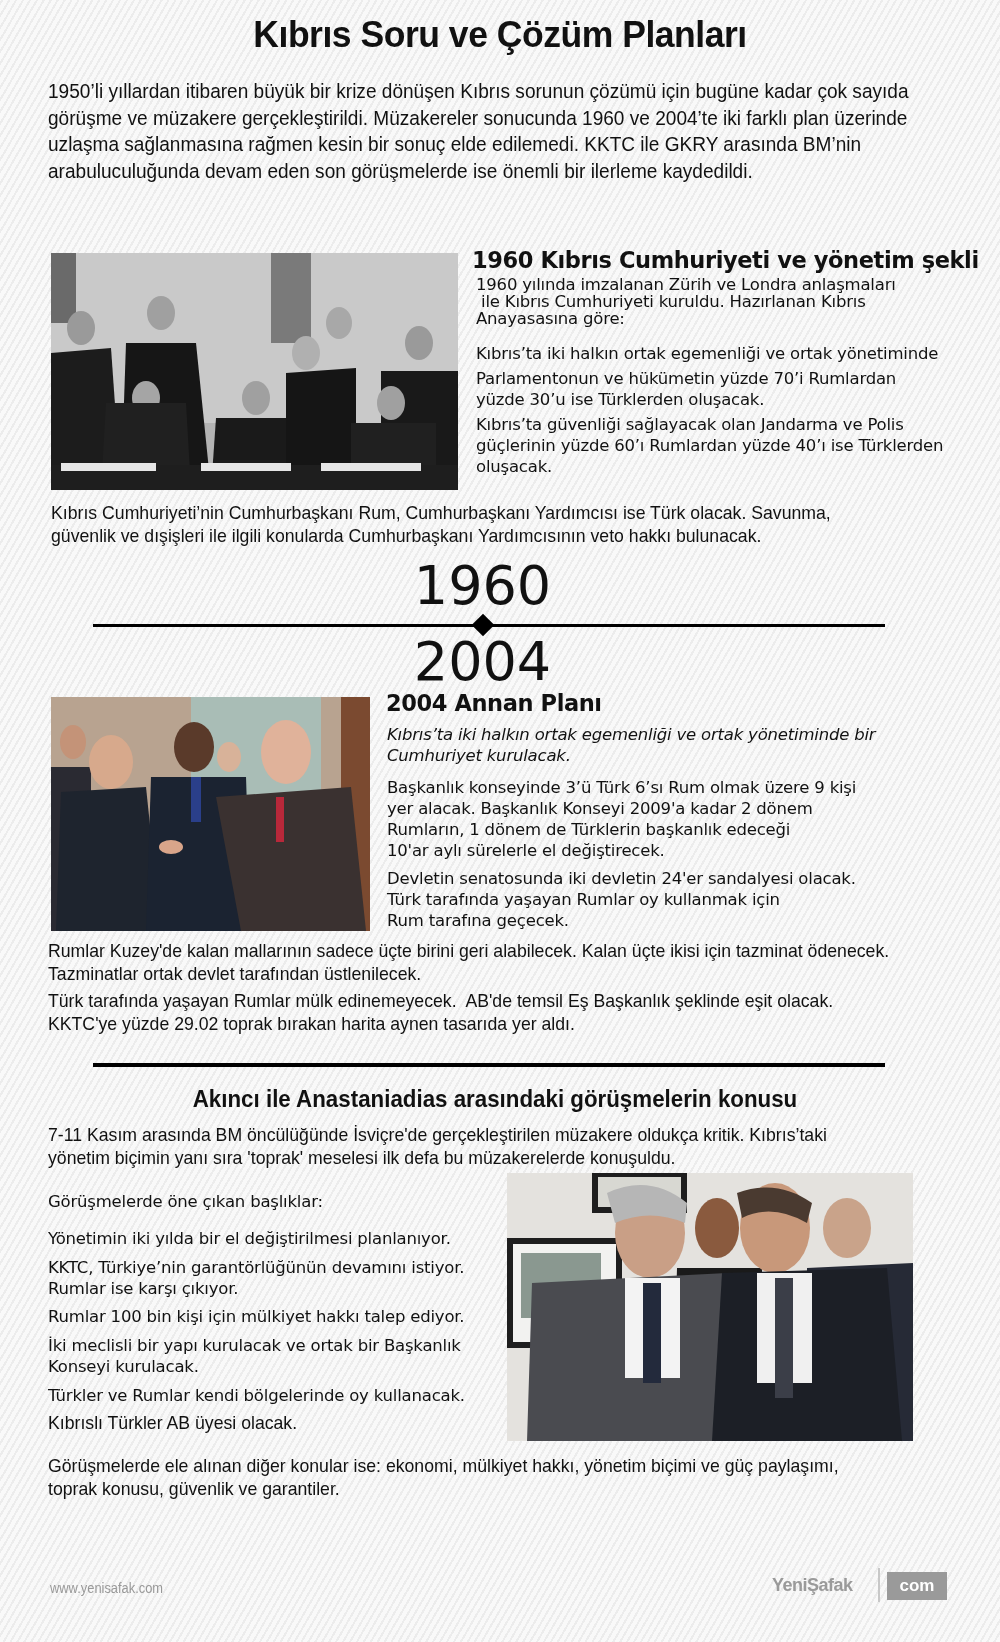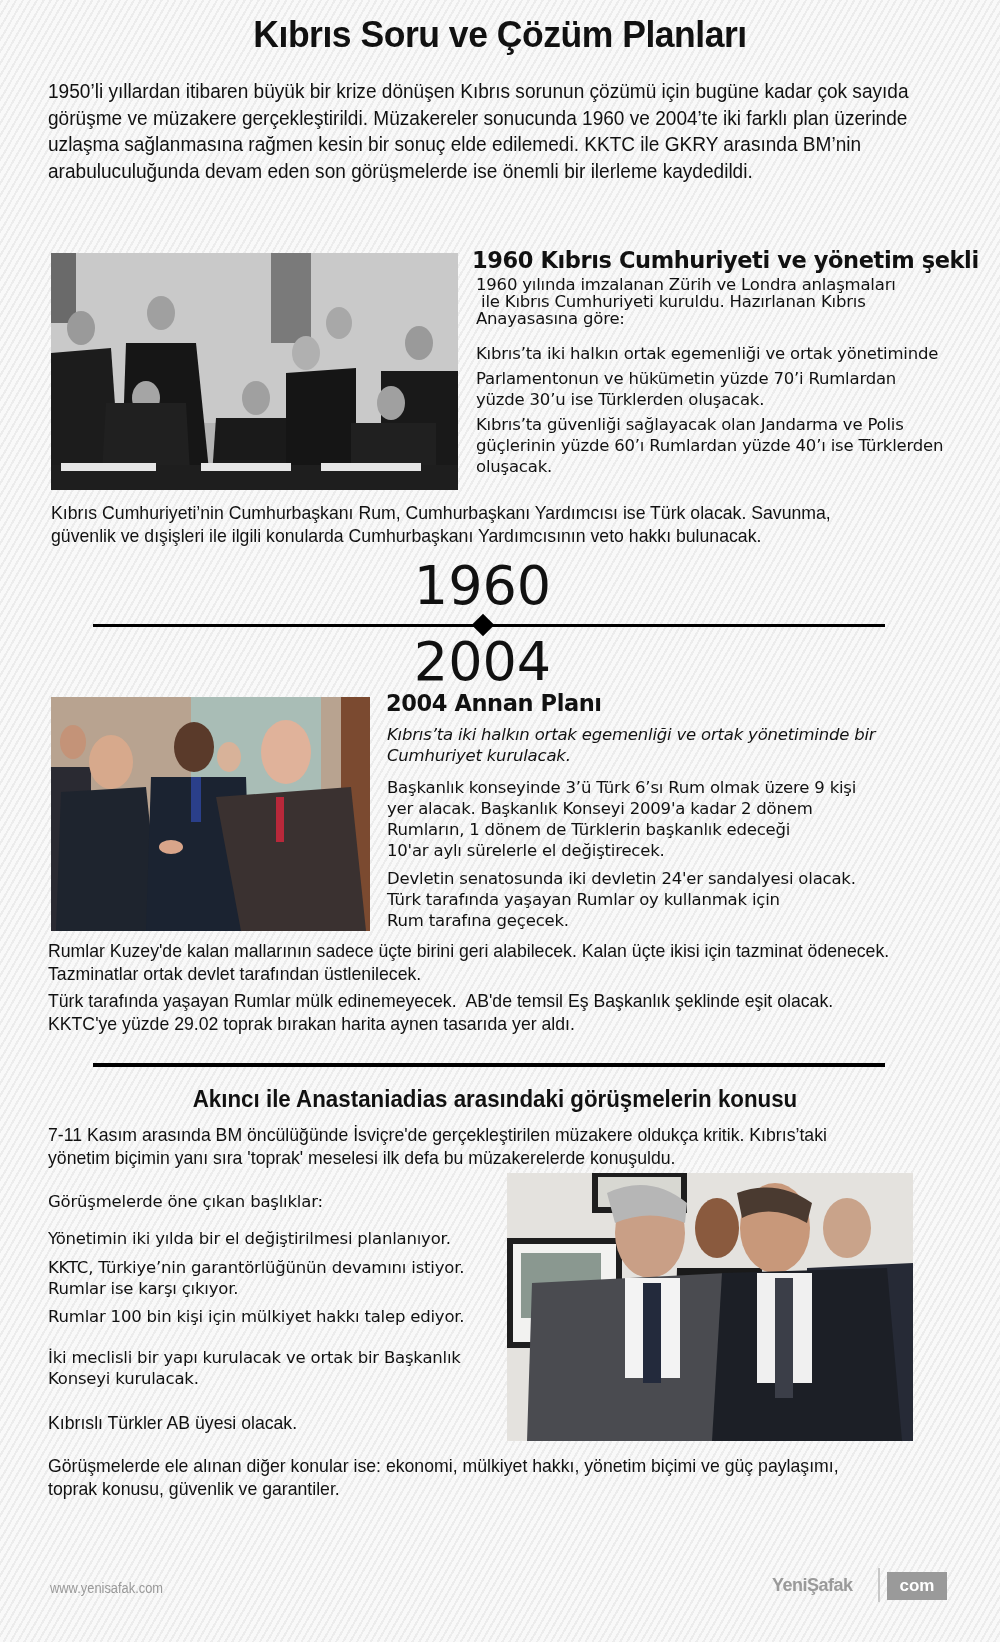--- a/index.html
+++ b/index.html
@@ -175,26 +175,29 @@
 
 <div class="abs body-dv" style="left:48px; top:1191px;">Görüşmelerde öne çıkan başlıklar:</div>
 <div class="abs body-dv" style="left:48px; top:1228px;">
   <div class="para" style="margin-bottom:8px;">
     <div>Yönetimin iki yılda bir el değiştirilmesi planlanıyor.</div>
   </div>
   <div class="para" style="margin-bottom:7px;">
     <div>KKTC, Türkiye’nin garantörlüğünün devamını istiyor.</div>
     <div>Rumlar ise karşı çıkıyor.</div>
   </div>
-  <div class="para" style="margin-bottom:20px;">
+  <div class="para" style="margin-bottom:8px;">
     <div>Rumlar 100 bin kişi için mülkiyet hakkı talep ediyor.</div>
   </div>
   <div class="para" style="margin-bottom:8px;">
     <div>İki meclisli bir yapı kurulacak ve ortak bir Başkanlık</div>
     <div>Konseyi kurulacak.</div>
+  </div>
+  <div class="para" style="margin-bottom:8px;">
+    <div>Türkler ve Rumlar kendi bölgelerinde oy kullanacak.</div>
   </div>
 </div>
 <div class="abs body-lib" style="left:48px; top:1412px;">Kıbrıslı Türkler AB üyesi olacak.</div>
 
 <div class="abs photo" style="left:507px; top:1173px; width:406px; height:268px;">
   <svg viewBox="0 0 406 268" preserveAspectRatio="none">
     <rect width="406" height="268" fill="#e4e2de"></rect>
     <rect x="85" y="0" width="95" height="40" fill="#1e1e1e"></rect>
     <rect x="91" y="4" width="83" height="30" fill="#d8d8d2"></rect>
     <rect x="0" y="65" width="115" height="110" fill="#1e1e1e"></rect>

